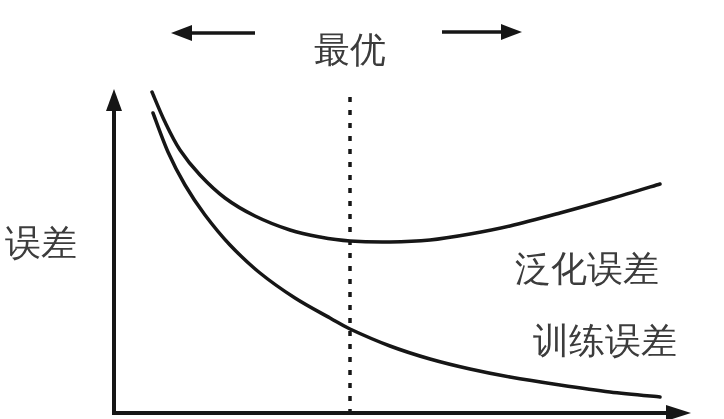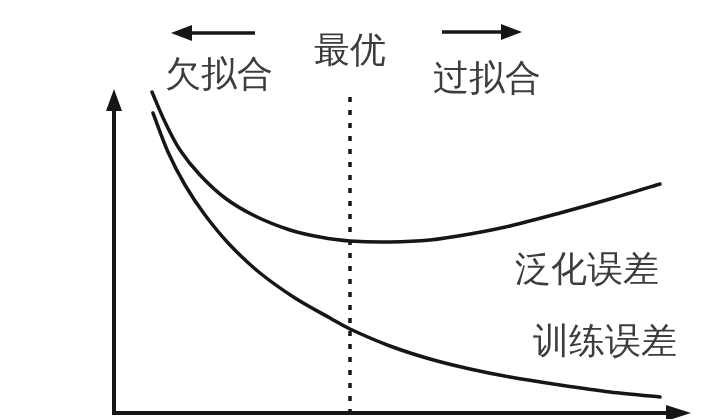--- a/index.html
+++ b/index.html
@@ -50,23 +50,22 @@
       <polygon points="691,413 666,405 666,421" fill="#161616"></polygon>
       <line x1="350" y1="97" x2="350" y2="411" stroke="#161616" stroke-width="3.5" stroke-dasharray="5 8"></line>
       <path d="M152,92C154.16666666666666,97 160.33333333333334,112.33333333333333 165,122C169.66666666666666,131.66666666666666 174.16666666666666,141.16666666666666 180,150C185.83333333333334,158.83333333333334 192.5,167 200,175C207.5,183 215.83333333333334,191.16666666666666 225,198C234.16666666666666,204.83333333333334 244.16666666666666,210.66666666666666 255,216C265.8333333333333,221.33333333333334 279.1666666666667,226.5 290,230C300.8333333333333,233.5 310,235.16666666666666 320,237C330,238.83333333333334 338.3333333333333,240.16666666666666 350,241C361.6666666666667,241.83333333333334 376.6666666666667,242.16666666666666 390,242C403.3333333333333,241.83333333333334 416.6666666666667,241.33333333333334 430,240C443.3333333333333,238.66666666666666 456.6666666666667,236.33333333333334 470,234C483.3333333333333,231.66666666666666 495,229.5 510,226C525,222.5 543.3333333333334,217.5 560,213C576.6666666666666,208.5 593.3333333333334,203.83333333333334 610,199C626.6666666666666,194.16666666666666 651.6666666666666,186.5 660,184" fill="none" stroke="#161616" stroke-width="3.5" stroke-linecap="round"></path>
       <path d="M153,113C155.5,119.5 162.66666666666666,140 168,152C173.33333333333334,164 178.83333333333334,174.5 185,185C191.16666666666666,195.5 197.5,205 205,215C212.5,225 220.83333333333334,235.33333333333334 230,245C239.16666666666666,254.66666666666666 249.16666666666666,264.1666666666667 260,273C270.8333333333333,281.8333333333333 283.3333333333333,290.5 295,298C306.6666666666667,305.5 320.8333333333333,312.8333333333333 330,318C339.1666666666667,323.1666666666667 340,324.3333333333333 350,329C360,333.6666666666667 376.6666666666667,341 390,346C403.3333333333333,351 416.6666666666667,355.1666666666667 430,359C443.3333333333333,362.8333333333333 456.6666666666667,366 470,369C483.3333333333333,372 495,374.3333333333333 510,377C525,379.6666666666667 543.3333333333334,382.5 560,385C576.6666666666666,387.5 593.3333333333334,390 610,392C626.6666666666666,394 651.6666666666666,396.1666666666667 660,397" fill="none" stroke="#161616" stroke-width="3.5" stroke-linecap="round"></path>
       <line x1="189" y1="33" x2="255" y2="33" stroke="#161616" stroke-width="3.5"></line>
       <polygon points="171,33 192,25 192,41" fill="#161616"></polygon>
       <line x1="442" y1="32" x2="504" y2="32" stroke="#161616" stroke-width="3.5"></line>
       <polygon points="522,32 501,24 501,40" fill="#161616"></polygon>
     </svg>
 
+  <div class="lbl" id="ylabel">误差</div>
 
-  <div class="lbl" id="underfit">欠拟合</div>
 
   <div class="lbl" id="optimal">最优</div>
 
-  <div class="lbl" id="overfit">过拟合</div>
 
   <div class="lbl" id="gen-label">泛化误差</div>
 
   <div class="lbl" id="train-label">训练误差</div>
 </div>
 
 </body></html>

